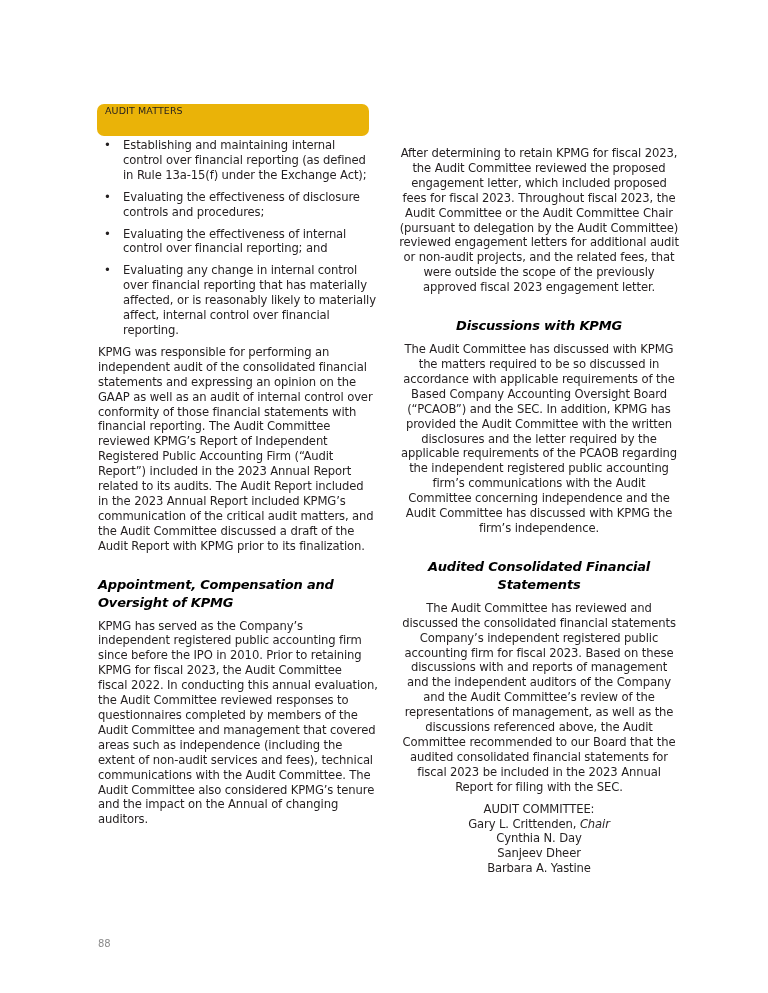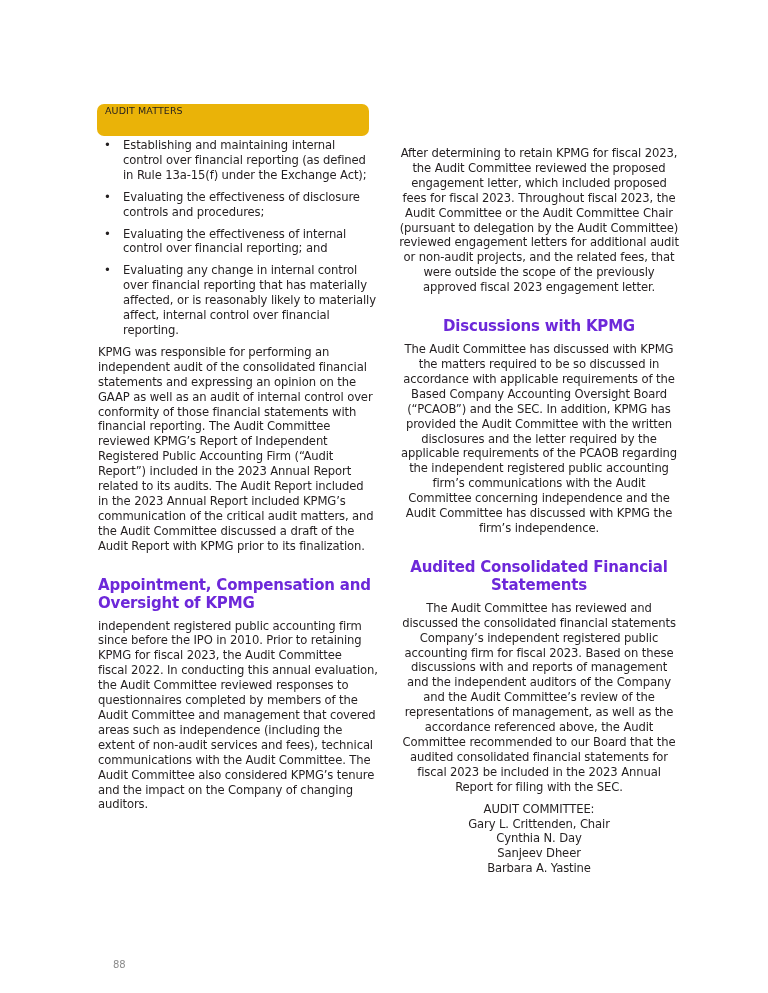--- a/index.html
+++ b/index.html
@@ -10,26 +10,26 @@
     .section-tab span { position: absolute; left: 8px; top: 1px; font-size: 9.5px; line-height: 12px;
                         color: #231f20; letter-spacing: 0.1px; }
     .col { position: absolute; width: 280px; }
     .col-left { left: 98px; top: 138px; }
     .col-right { left: 399px; top: 146px; text-align: center; }
     .line { display: block; font-size: 11.6px; line-height: 14.9px; white-space: nowrap; letter-spacing: -0.12px; }
     .bullets { margin: 0; padding: 0; list-style: none; }
     .bullet { position: relative; padding-left: 25px; margin-bottom: 7px; }
     .bullet-dot { position: absolute; left: 6px; top: 0; font-size: 11.6px; line-height: 14.9px; }
     .para { margin: 0 0 7px 0; }
-    .heading { margin: 22px 0 7px 0; font-weight: bold; font-size: 15px;
-               line-height: 18px; color: #6d28d9; letter-spacing: -0.2px; }
+    .heading { margin: 22px 0 7px 0; font-style: italic; font-weight: bold; font-size: 13px;
+               line-height: 18px; color: #000000; letter-spacing: -0.2px; }
     .heading .hl { display: block; white-space: nowrap; }
     .signers { }
-    .chair { }
-    .page-number { position: absolute; left: 98px; top: 959px; font-size: 10px; color: #8a8a8a; margin-left: 15px; }
+    .chair { font-style: italic; }
+    .page-number { position: absolute; left: 98px; top: 938px; font-size: 10px; color: #8a8a8a; }
   </style>
 </head>
 <body>
 
 <div class="section-tab">
   <span>AUDIT MATTERS</span>
 </div>
 
 <div class="col col-left">
   <ul class="bullets">
@@ -74,32 +74,33 @@
     <span class="line">communication of the critical audit matters, and</span>
     <span class="line">the Audit Committee discussed a draft of the</span>
     <span class="line">Audit Report with KPMG prior to its finalization.</span>
   </div>
 
   <h2 class="heading">
     <span class="hl">Appointment, Compensation and</span>
     <span class="hl">Oversight of KPMG</span>
   </h2>
   <div class="para">
+    <span class="line">KPMG has served as the Company’s</span>
     <span class="line">independent registered public accounting firm</span>
     <span class="line">since before the IPO in 2010. Prior to retaining</span>
     <span class="line">KPMG for fiscal 2023, the Audit Committee</span>
     <span class="line">fiscal 2022. In conducting this annual evaluation,</span>
     <span class="line">the Audit Committee reviewed responses to</span>
     <span class="line">questionnaires completed by members of the</span>
     <span class="line">Audit Committee and management that covered</span>
     <span class="line">areas such as independence (including the</span>
     <span class="line">extent of non-audit services and fees), technical</span>
     <span class="line">communications with the Audit Committee. The</span>
     <span class="line">Audit Committee also considered KPMG’s tenure</span>
-    <span class="line">and the impact on the Company of changing</span>
+    <span class="line">and the impact on the Annual of changing</span>
     <span class="line">auditors.</span>
   </div>
 </div>
 
 <div class="col col-right">
   <div class="para">
     <span class="line">After determining to retain KPMG for fiscal 2023,</span>
     <span class="line">the Audit Committee reviewed the proposed</span>
     <span class="line">engagement letter, which included proposed</span>
     <span class="line">fees for fiscal 2023. Throughout fiscal 2023, the</span>
@@ -136,21 +137,21 @@
   </h2>
   <div class="para">
     <span class="line">The Audit Committee has reviewed and</span>
     <span class="line">discussed the consolidated financial statements</span>
     <span class="line">Company’s independent registered public</span>
     <span class="line">accounting firm for fiscal 2023. Based on these</span>
     <span class="line">discussions with and reports of management</span>
     <span class="line">and the independent auditors of the Company</span>
     <span class="line">and the Audit Committee’s review of the</span>
     <span class="line">representations of management, as well as the</span>
-    <span class="line">accordance referenced above, the Audit</span>
+    <span class="line">discussions referenced above, the Audit</span>
     <span class="line">Committee recommended to our Board that the</span>
     <span class="line">audited consolidated financial statements for</span>
     <span class="line">fiscal 2023 be included in the 2023 Annual</span>
     <span class="line">Report for filing with the SEC.</span>
   </div>
 
   <div class="signers">
     <span class="line">AUDIT COMMITTEE:</span>
     <span class="line">
       <span>Gary L. Crittenden,</span>

